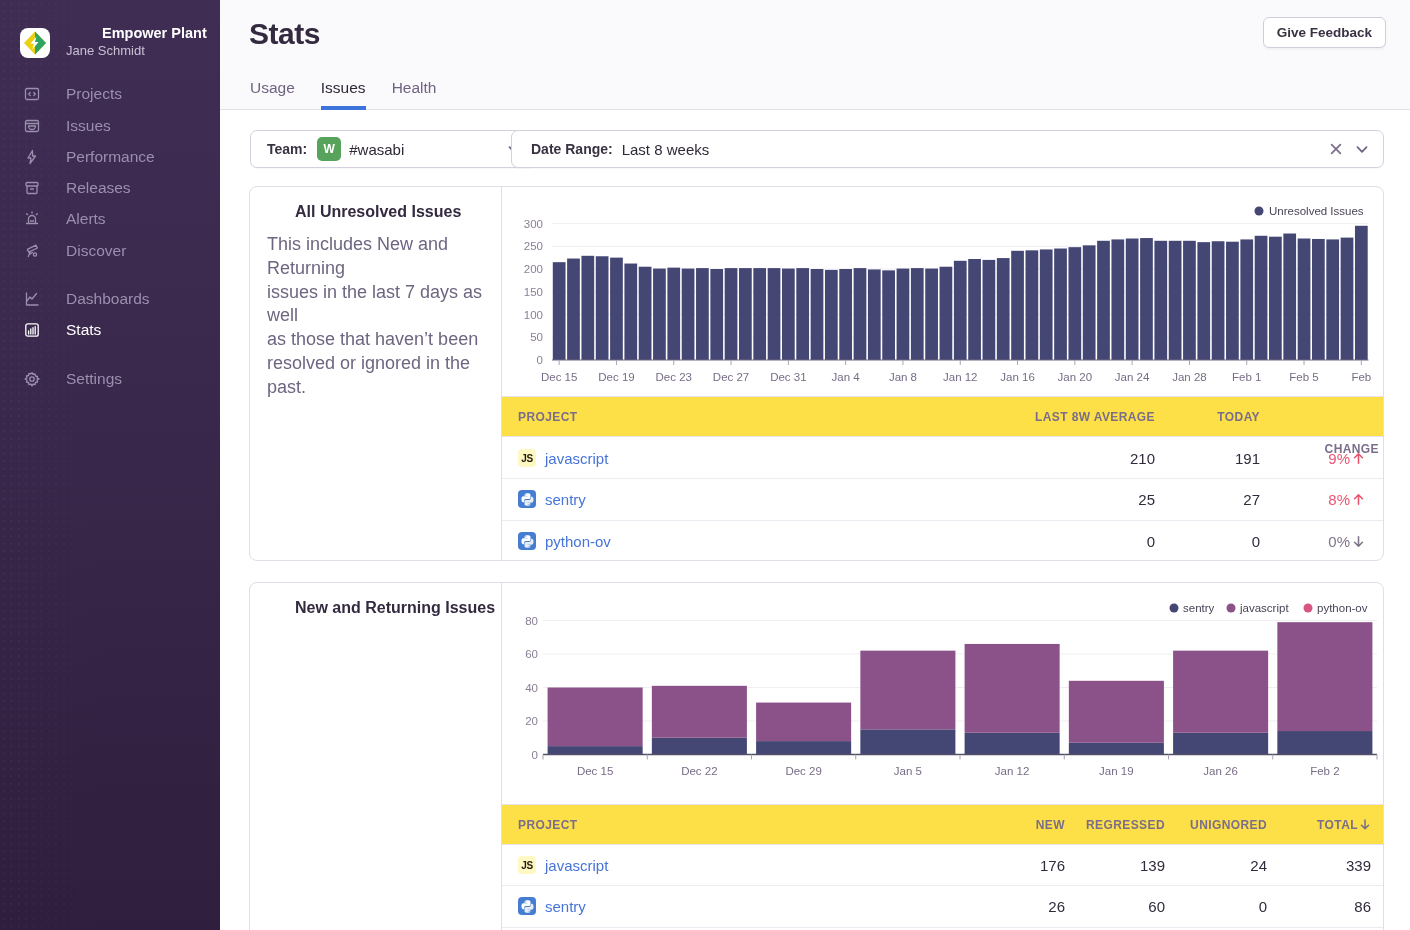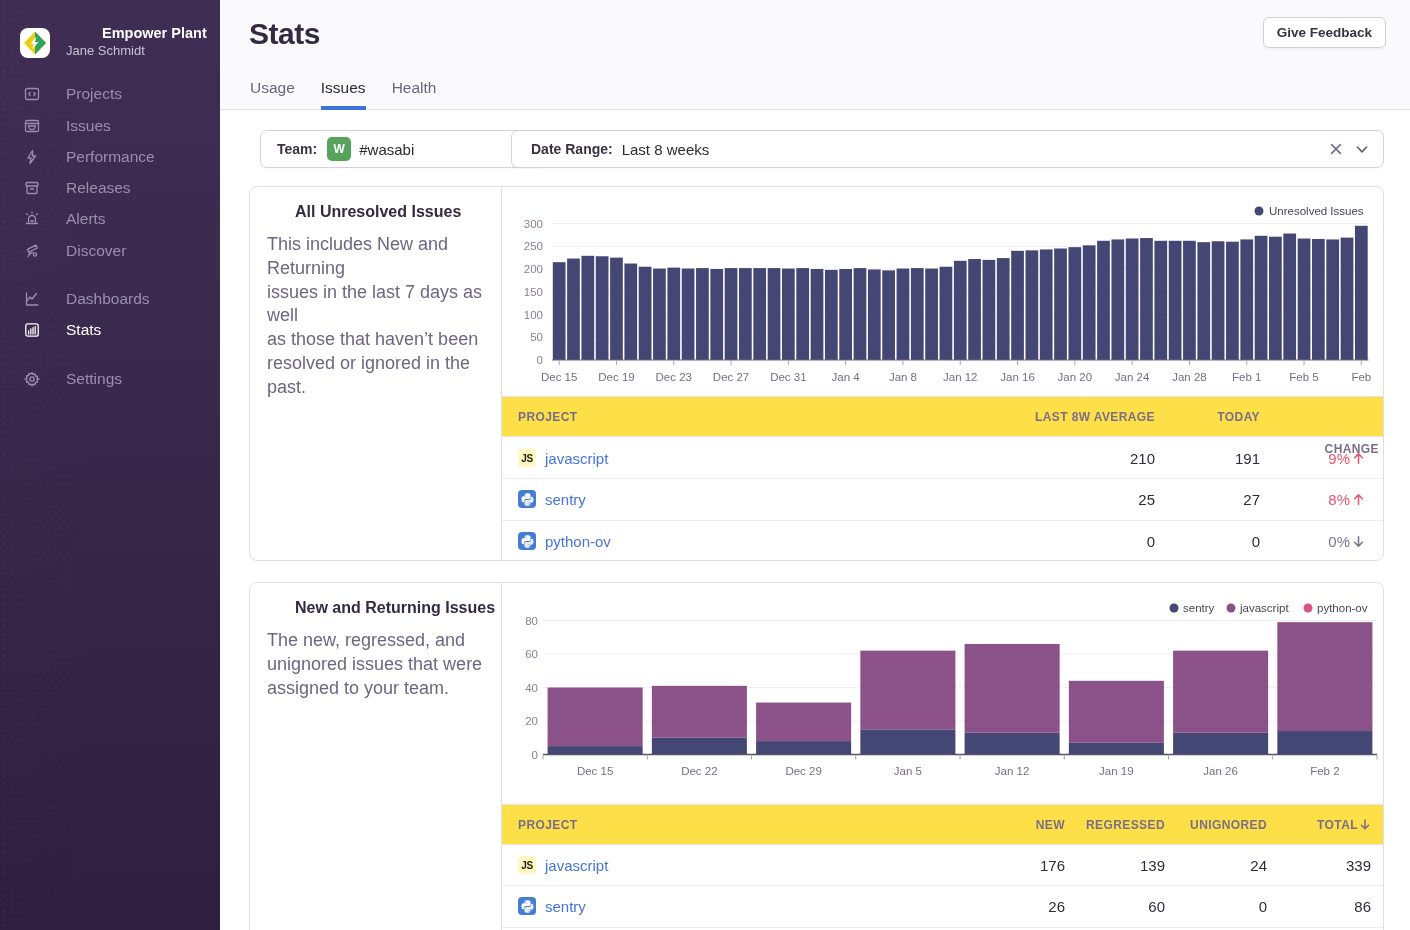--- a/index.html
+++ b/index.html
@@ -155,21 +155,21 @@
 
 <div class="hdr"></div>
 <h1 class="pt">Stats</h1>
 <div class="fbk">Give Feedback</div>
 <div class="tabs">
     <div class="tab">Usage</div>
     <div class="tab on">Issues</div>
     <div class="tab">Health</div>
   </div>
 
-<div class="fbox" style="left:260px; width:286px;">
+<div class="fbox" style="left:250px; width:286px;">
   <span class="flabel" style="margin-left:16px;">Team:</span>
   <span class="wbadge" style="margin-left:10px;">W</span>
   <span style="margin-left:8px; font-size:15px; color:#2f2936;">#wasabi</span>
   <span style="position:absolute; right:15px; display:flex;">
       <svg width="12" height="7" viewBox="0 0 12 7" fill="none" stroke="#6f6382" stroke-width="1.7" stroke-linecap="round" stroke-linejoin="round">
         <path d="M1.5 1.2 6 5.8l4.5-4.6"></path>
       </svg>
     </span>
 </div>
 <div class="fbox" style="left:511px; width:873px;">
@@ -347,21 +347,20 @@
       <span class="num gry" style="right:19px;">0%<svg width="11" height="12" viewBox="0 0 11 12" fill="none" stroke="#80748c" stroke-width="1.6" stroke-linecap="round" stroke-linejoin="round" style="vertical-align:-1px;margin-left:3px;">
             <path d="M5.5 1.2v9M1.6 6.8l3.9 3.9 3.9-3.9"></path>
           </svg></span>
     </div>
   </div>
 </div>
 
 <div class="panel" style="top:582px; height:375px;">
   <div class="pleft">
     <div class="ptitle">New and Returning Issues</div>
-    <div class="pdesc">The new, regressed, and<br>unignored issues that were<br>assigned to your team.</div>
   </div>
   <div class="pright">
     <div class="abs" style="left:0; top:0;"><svg width="883" height="221" viewBox="0 0 883 221" font-family="Liberation Sans, sans-serif">
 <g stroke="#f0edf3" stroke-width="1">
             <line x1="41.0" y1="138.00" x2="875.0" y2="138.00"></line>
             <line x1="41.0" y1="104.50" x2="875.0" y2="104.50"></line>
             <line x1="41.0" y1="71.00" x2="875.0" y2="71.00"></line>
             <line x1="41.0" y1="37.50" x2="875.0" y2="37.50"></line>
           </g>
 <rect x="45.60" y="163.12" width="95.05" height="8.38" fill="#444674"></rect>

